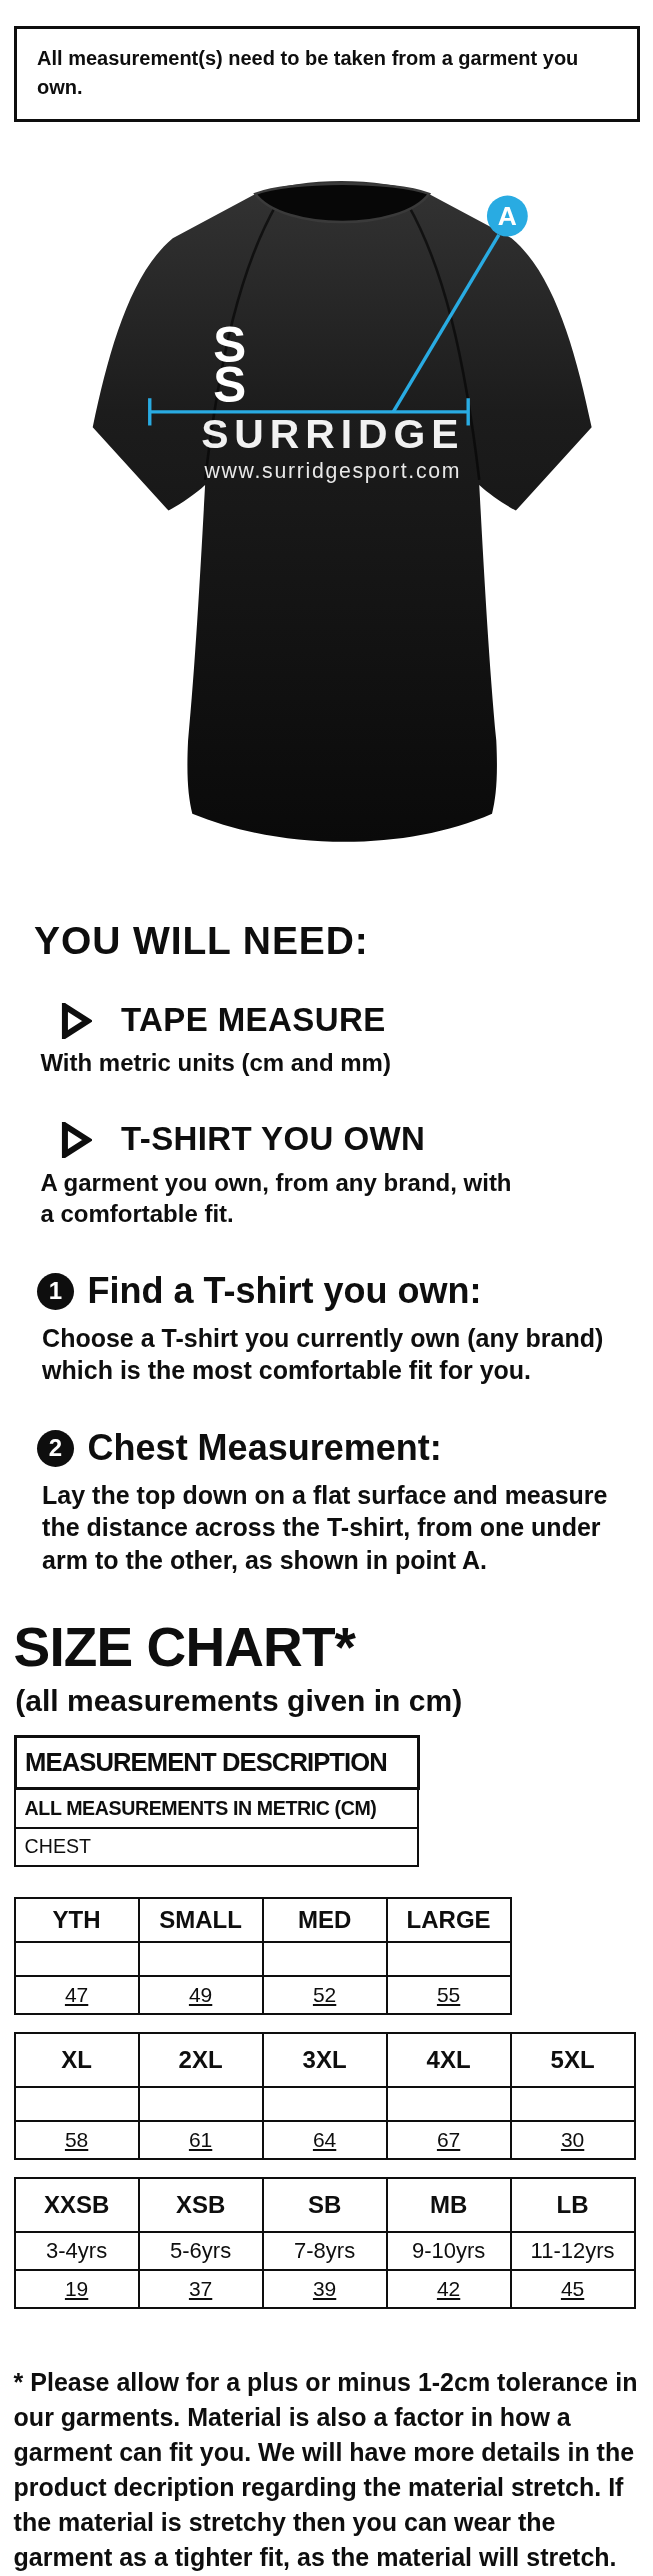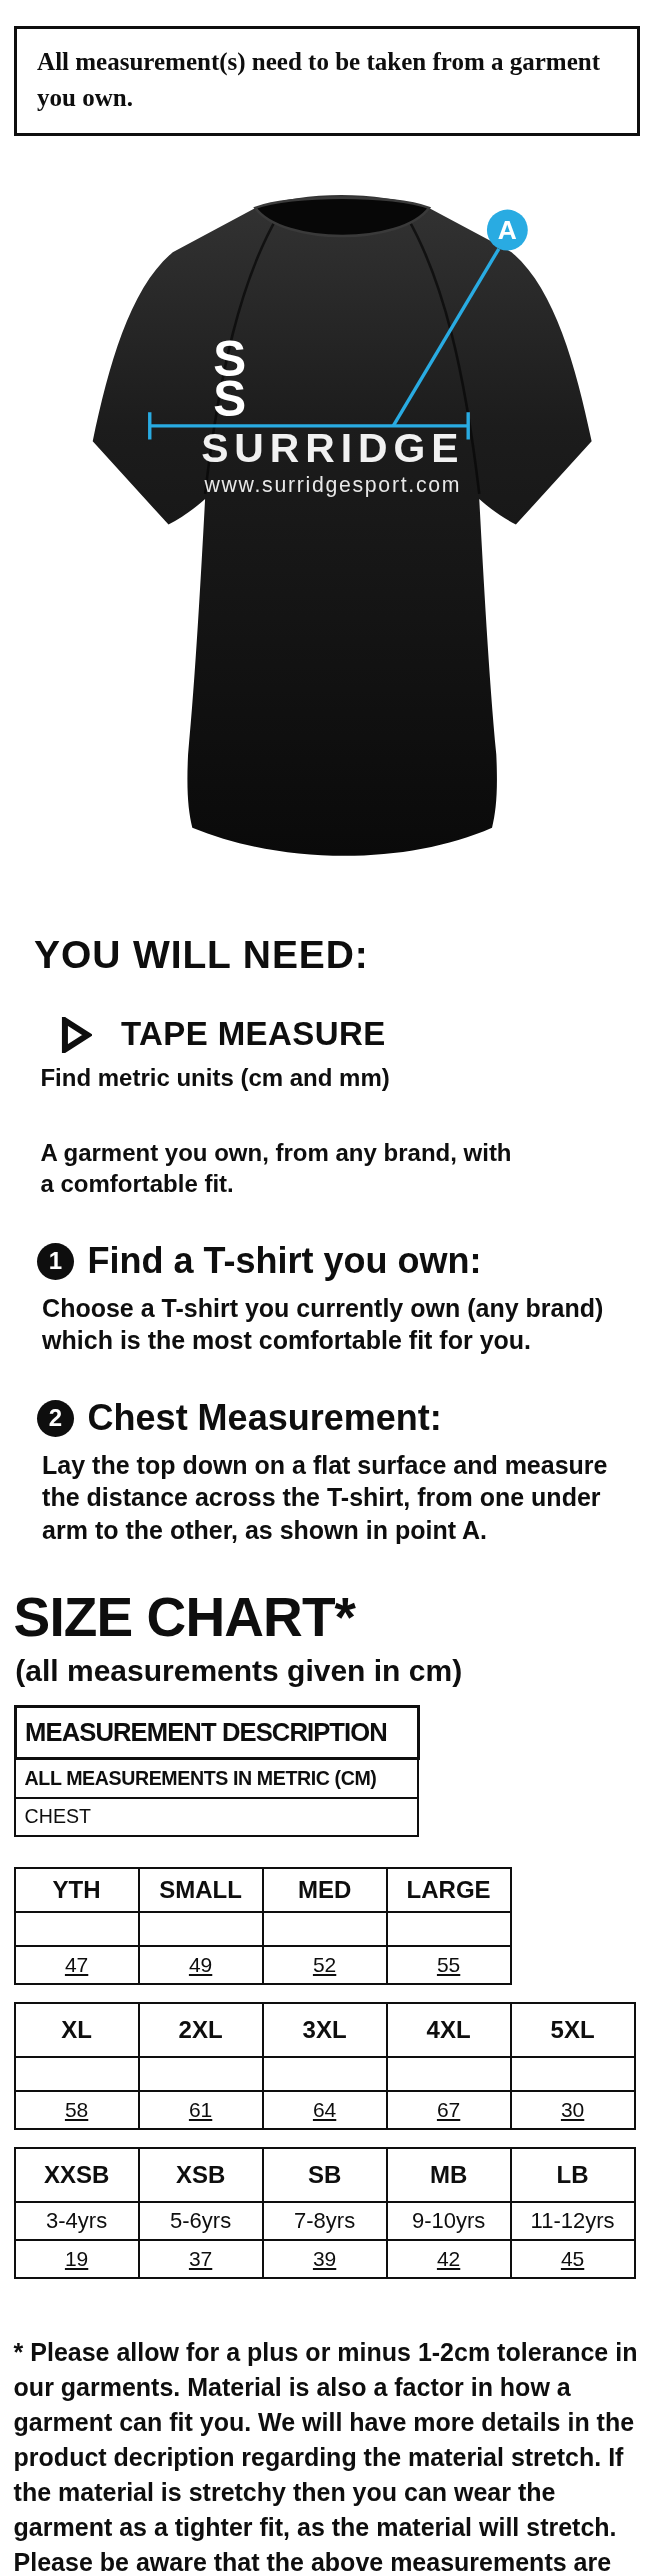--- a/index.html
+++ b/index.html
@@ -17,24 +17,23 @@
     font-weight: 800;
     letter-spacing: -0.9px;
     line-height: 1.0;
     white-space: nowrap;
   }
 
   .notice-box {
     margin: 25.6px 13.6px 0 13.6px;
     border: 3.4px solid #0e0e0e;
     padding: 15.3px 19px 17px 20.5px;
-    font-size: 25px;
+    font-size: 20px;
     font-weight: 700;
     line-height: 1.45;
-    font-family: Liberation Serif, serif;
   }
   .notice-box .notice-text { display: block; max-width: 579px; }
 
   .figure {
     position: relative;
     margin: 17px 0 0 28px;
     width: 596px;
     height: 716px;
   }
 
@@ -187,24 +186,32 @@
 
   <div class="need-item">
     <div class="need-head">
       <span class="tri">
         <svg width="31" height="36" viewBox="0 0 36 42">
             <path d="M4.5 4 L31 21 L4.5 38 Z" fill="none" stroke="#0e0e0e" stroke-width="7"></path>
           </svg>
       </span>
       <span class="need-title">TAPE MEASURE</span>
     </div>
-    <div class="need-desc wide">Find metric units (cm and mm)</div>
+    <div class="need-desc wide">With metric units (cm and mm)</div>
   </div>
 
   <div class="need-item">
+    <div class="need-head">
+      <span class="tri">
+        <svg width="31" height="36" viewBox="0 0 36 42">
+            <path d="M4.5 4 L31 21 L4.5 38 Z" fill="none" stroke="#0e0e0e" stroke-width="7"></path>
+          </svg>
+      </span>
+      <span class="need-title">T-SHIRT YOU OWN</span>
+    </div>
     <div class="need-desc">A garment you own, from any brand, with a comfortable fit.</div>
   </div>
 
   <div class="step">
     <div class="step-head">
       <span class="step-num">1</span>
       <span class="step-title">Find a T-shirt you own:</span>
     </div>
     <div class="step-desc">Choose a T-shirt you currently own (any brand) which is the most comfortable fit for you.</div>
   </div>

